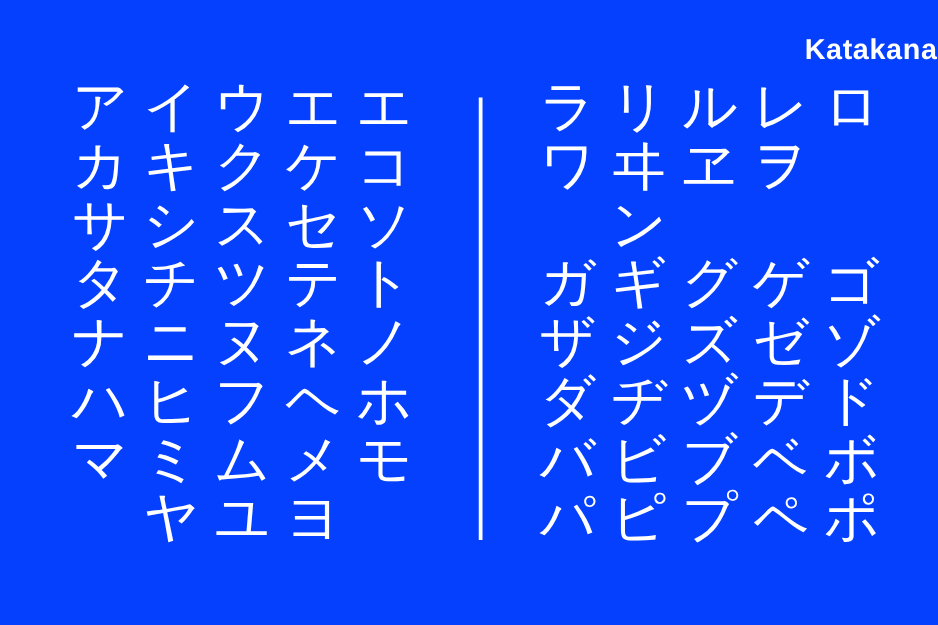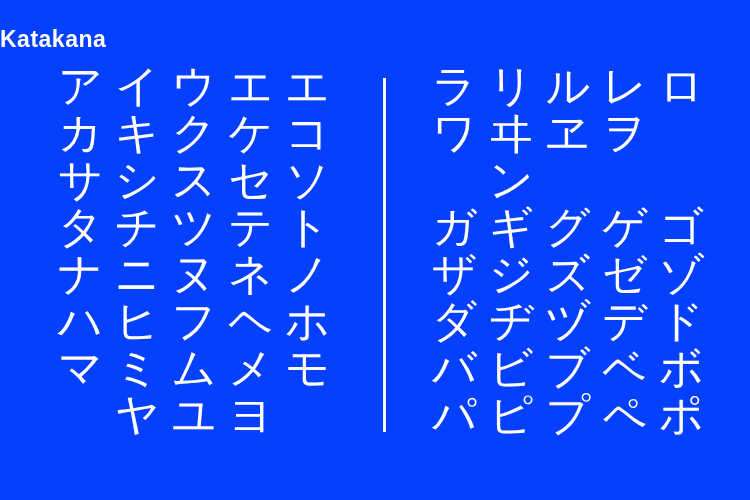--- a/index.html
+++ b/index.html
@@ -24,21 +24,21 @@
     height:500px;
     background:#0540ff;
   }
 
   
   .title {
     position:absolute;
     top:28px;
     left:0;
     width:750px;
-    text-align:left;
+    text-align:right;
     font-family:"Liberation Sans", sans-serif;
     font-size:23px;
     font-weight:600;
     letter-spacing:0.5px;
     line-height:1;
     color:#ffffff;
   }
 
   
   .divider {

